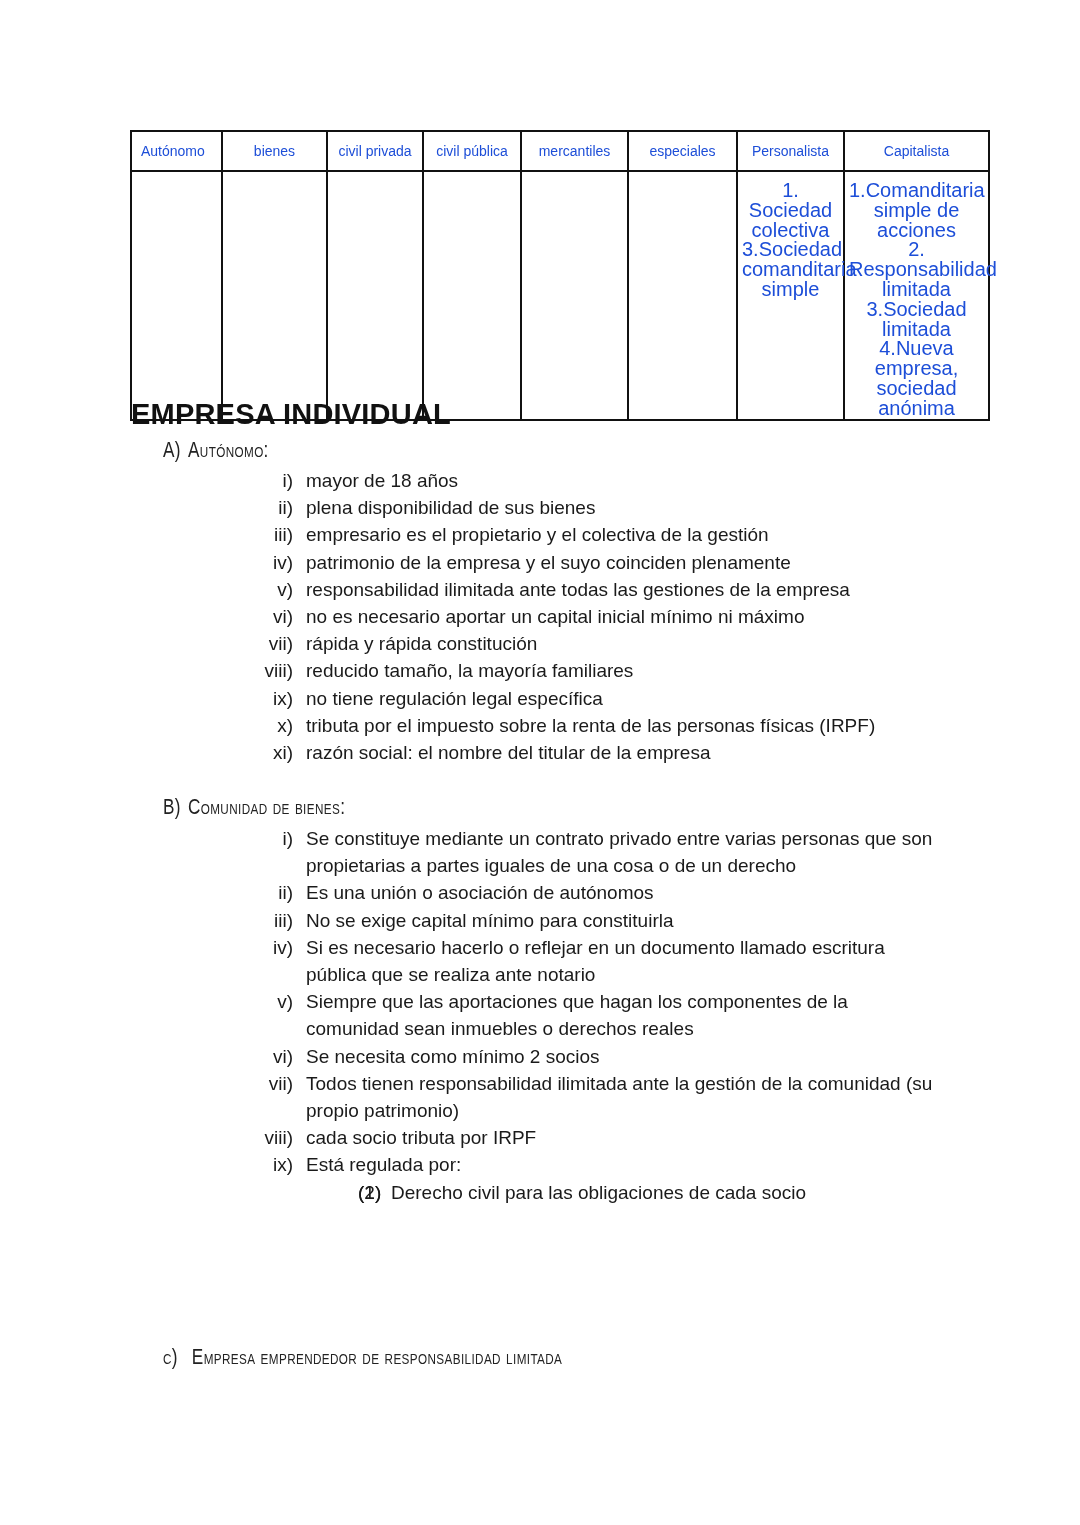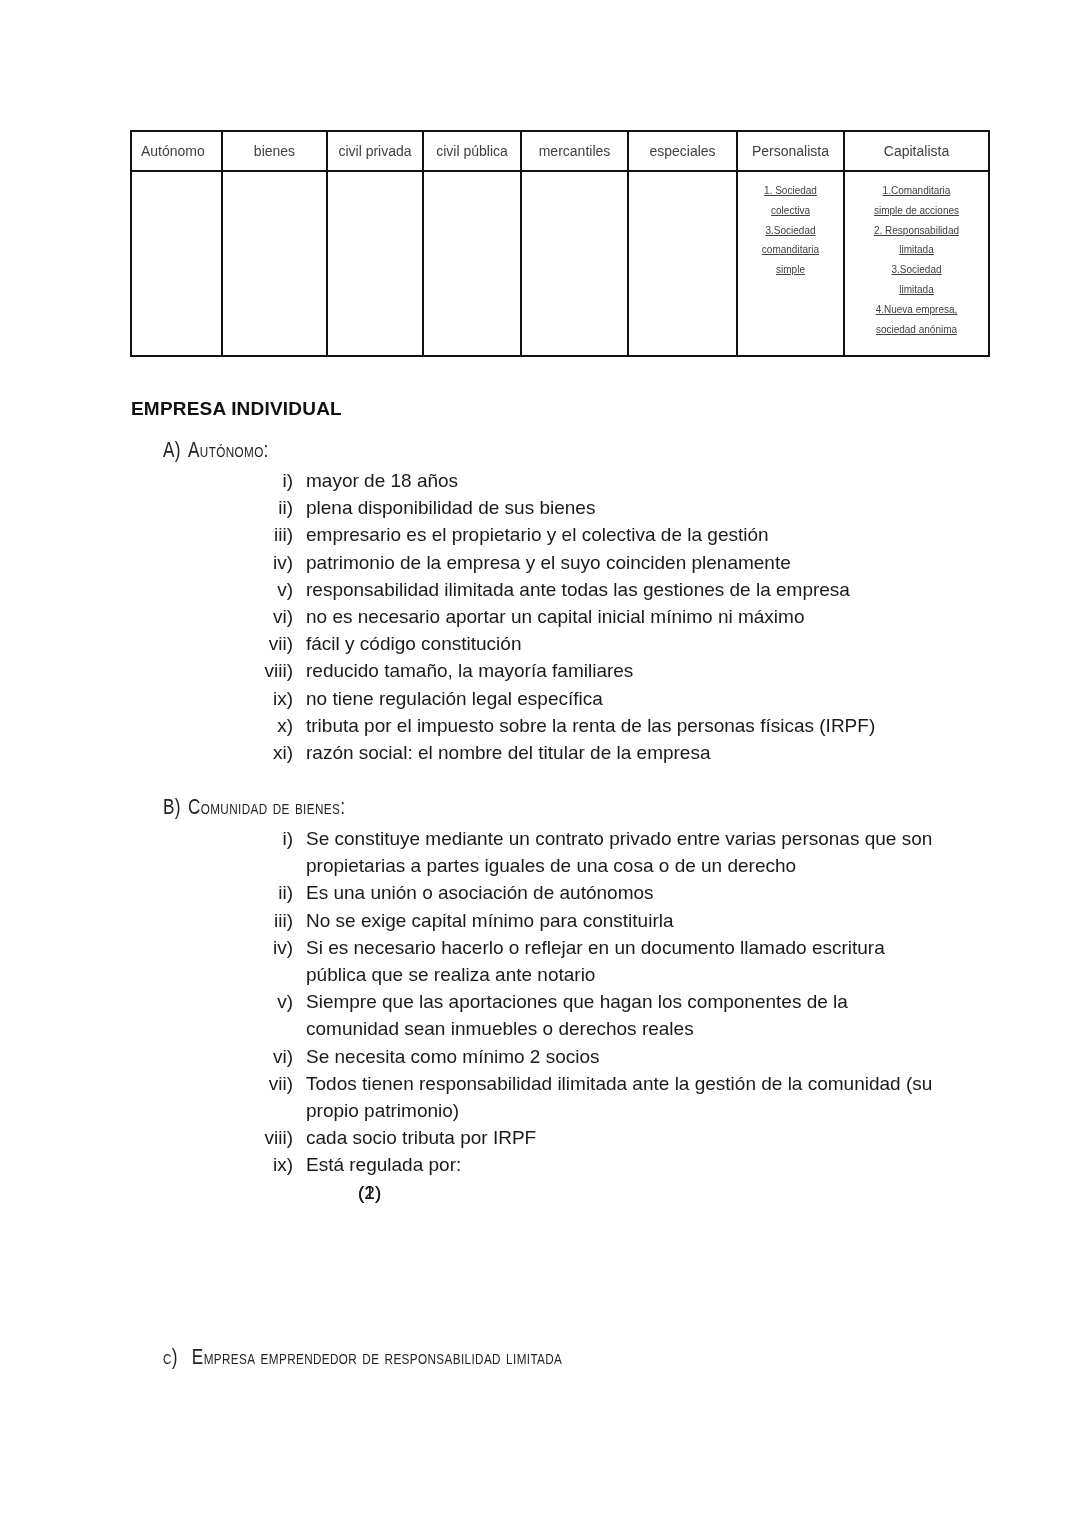--- a/index.html
+++ b/index.html
@@ -3,27 +3,27 @@
 <meta charset="utf-8">
 <style>
   html, body { margin: 0; padding: 0; background: #ffffff; }
   body { width: 1080px; height: 1525px; position: relative; overflow: hidden;
          font-family: "Liberation Sans", "DejaVu Sans", sans-serif; color: #111; }
   .page { position: absolute; left: 0; top: 0; width: 1080px; height: 1525px; }
 
   table.summary { position: absolute; left: 130px; top: 130px; width: 858px;
                   border-collapse: collapse; table-layout: fixed; }
   table.summary th, table.summary td { border: 2px solid #111; text-align: center;
-                  font-size: 14px; font-weight: normal; color: #404040; margin-top: 16px; }
+                  font-size: 14px; font-weight: normal; color: #1d4ed8; margin-top: 16px; }
   table.summary th { height: 38px; padding: 0 4px; }
   table.summary td { height: 174px; vertical-align: top; padding: 9px 4px 0 4px;
-                     line-height: 19.8px; font-size: 10px; text-decoration: underline; }
+                     line-height: 19.8px; font-size: 20px; }
   table.summary td .line { display: block; }
 
-  .h1 { position: absolute; left: 131px; top: 398px; font-size: 19px; font-weight: bold;
+  .h1 { position: absolute; left: 131px; top: 398px; font-size: 29px; font-weight: bold;
         letter-spacing: 0.2px; color: #111; }
   .h2 { position: absolute; font-family: "Liberation Sans", sans-serif; font-variant: small-caps;
         font-size: 22px; color: #222; letter-spacing: 0.5px; transform: scaleX(0.78);
         transform-origin: left center; }
   .h2 .marker { display: inline-block; width: 32px; }
 
   .list { position: absolute; left: 255px; margin: 0; padding: 0; list-style: none; }
   .list li { position: relative; font-size: 19px; line-height: 27.2px; color: #1a1a1a; }
   .list li .num { position: absolute; left: 0; width: 38px; text-align: right; }
   .list li .txt { display: block; margin-left: 51px; width: 640px; }
@@ -113,21 +113,21 @@
     <li>
         <span class="num">v)</span>
         <span class="txt">responsabilidad ilimitada ante todas las gestiones de la  empresa</span>
       </li>
     <li>
         <span class="num">vi)</span>
         <span class="txt">no es necesario aportar un capital inicial mínimo ni máximo</span>
       </li>
     <li>
         <span class="num">vii)</span>
-        <span class="txt">fácil y código constitución</span>
+        <span class="txt">rápida y rápida constitución</span>
       </li>
     <li>
         <span class="num">viii)</span>
         <span class="txt">reducido tamaño, la mayoría familiares</span>
       </li>
     <li>
         <span class="num">ix)</span>
         <span class="txt">no tiene regulación legal específica</span>
       </li>
     <li>
@@ -180,20 +180,21 @@
         <span class="num">ix)</span>
         <span class="txt">Está regulada por:</span>
       </li>
     <li>
       <ul class="sublist">
         <li>
             <span class="num">(1)</span>
           </li>
         <li>
             <span class="num">(2)</span>
+            <span class="txt">Derecho civil para las obligaciones de cada socio</span>
           </li>
       </ul>
     </li>
   </ul>
 
   <div class="h2" style="left:163px; top:1344px;">
     <span class="marker" style="width:37px">c)</span><span>Empresa emprendedor de responsabilidad limitada</span>
   </div>
 
 </div>

